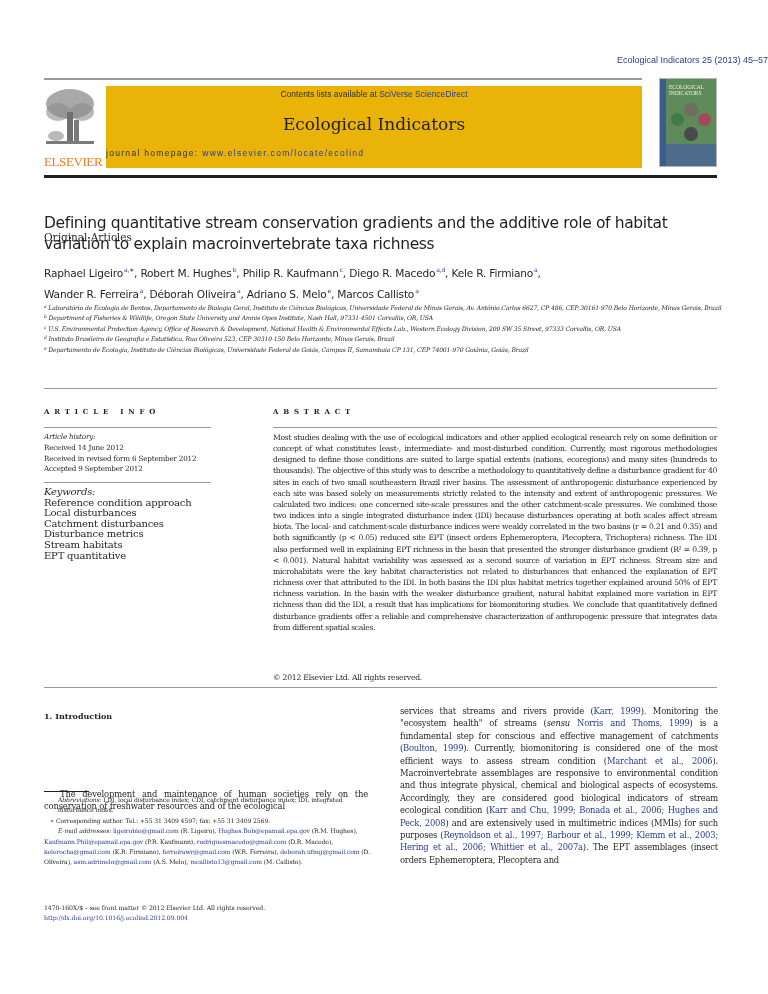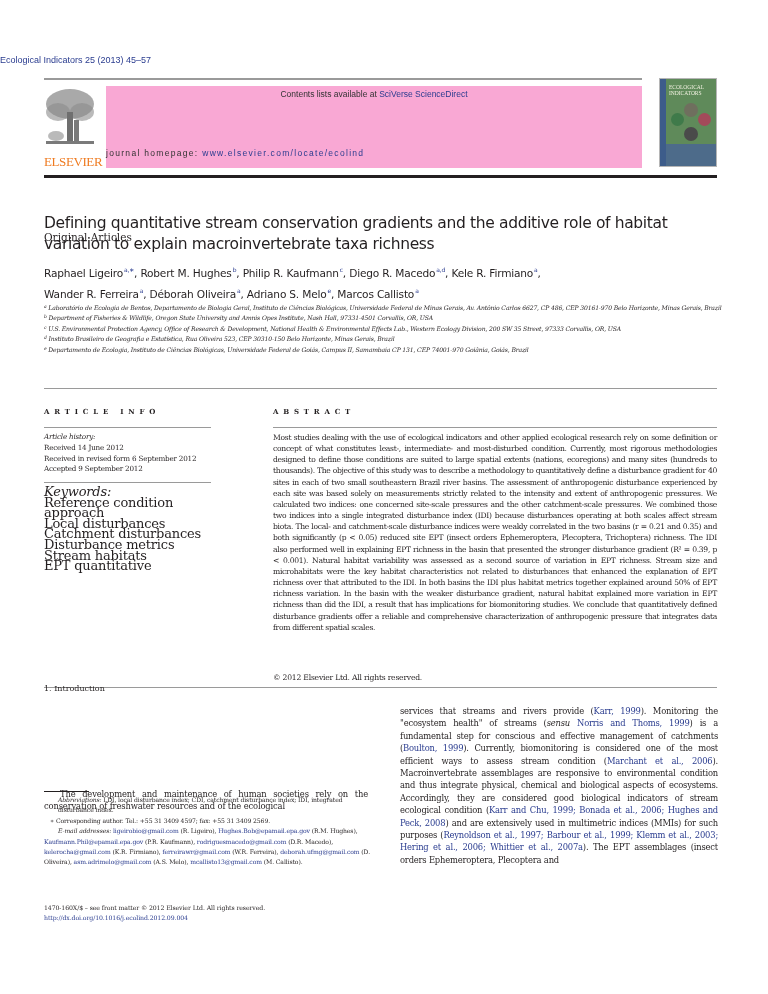--- a/index.html
+++ b/index.html
@@ -1,30 +1,30 @@
 <!DOCTYPE html>
 <html><head>
   <meta charset="utf-8">
   <style>
     * { box-sizing: border-box; margin: 0; padding: 0; }
     html, body { width: 768px; height: 994px; background: #ffffff; overflow: hidden; }
     body { position: relative; font-family: "DejaVu Serif", serif; color: #231f20; }
     a, .link { color: #2a3c8f; text-decoration: none; }
 
-    .citation { position: absolute; top: 55px; left: 0; width: 768px; text-align: left;
+    .citation { position: absolute; top: 55px; left: 0; width: 768px; text-align: right;
       font-family: "Liberation Sans", sans-serif; font-size: 9px; color: #2a3c8f; }
 
     .top-rule { position: absolute; top: 78px; left: 44px; width: 598px; height: 2px; background: #9a9a9a; }
 
     .logo { position: absolute; top: 86px; left: 44px; width: 52px; height: 84px; }
     .logo-tree { position: absolute; top: 0; left: 0; width: 52px; height: 66px; }
     .logo-text { position: absolute; bottom: 0; left: 0; width: 52px; text-align: right;
       font-family: "Liberation Serif", serif; font-size: 13px; color: #ef7b21; letter-spacing: -0.4px; }
 
-    .masthead { position: absolute; top: 86px; left: 106px; width: 536px; height: 82px; background: #f9a8d4; }
+    .masthead { position: absolute; top: 86px; left: 106px; width: 536px; height: 82px; background: #eab308; }
     .contents-line { position: absolute; top: 3px; left: 0; width: 100%; text-align: center;
       font-family: "Liberation Sans", sans-serif; font-size: 8.5px; color: #333; }
     .journal-title { position: absolute; top: 28px; left: 0; width: 100%; text-align: center;
       font-family: "DejaVu Serif", serif; font-size: 17px; color: #231f20; }
     .homepage-line { position: absolute; top: 62px; left: 0; width: 100%; text-align: left;
       font-family: "Liberation Sans", sans-serif; font-size: 8.5px; letter-spacing: 1.3px; color: #333; }
 
     .cover { position: absolute; top: 78px; left: 659px; width: 58px; height: 89px;
       background: #5f8a5a; border: 1px solid #b5b5b5; overflow: hidden; }
     .cover-strip { position: absolute; top: 0; left: 0; width: 6px; height: 100%; background: #3d5c8a; }
@@ -56,32 +56,32 @@
     .abs-heading { position: absolute; top: 407px; left: 273px; font-family: "DejaVu Serif", serif;
       font-size: 7px; letter-spacing: 4.8px; font-weight: bold; color: #231f20; }
     .ai-rule1 { position: absolute; top: 427px; left: 44px; width: 167px; height: 1px; background: #9a9a9a; }
     .abs-rule { position: absolute; top: 427px; left: 273px; width: 444px; height: 1px; background: #9a9a9a; }
     .ai-rule2 { position: absolute; top: 482px; left: 44px; width: 167px; height: 1px; background: #9a9a9a; }
 
     .history { position: absolute; top: 432px; left: 44px; width: 180px;
       font-family: "DejaVu Serif", serif; font-size: 7.2px; line-height: 10.8px; color: #231f20; letter-spacing: -0.2px; }
     .history .lbl { font-style: italic; }
     .keywords { position: absolute; top: 487px; left: 44px; width: 180px;
-      font-family: "DejaVu Serif", serif; font-size: 13px; line-height: 10.6px; color: #231f20; letter-spacing: -0.2px; }
+      font-family: "DejaVu Serif", serif; font-size: 10px; line-height: 10.6px; color: #231f20; letter-spacing: -0.2px; }
     .keywords .lbl { font-style: italic; }
 
     .abstract { position: absolute; top: 432px; left: 273px; width: 444px;
       font-family: "DejaVu Serif", serif; font-size: 7.6px; line-height: 11.15px; color: #231f20;
       text-align: justify; letter-spacing: -0.28px; }
     .copyright { position: absolute; top: 673px; left: 273px; width: 444px; text-align: left;
       font-family: "DejaVu Serif", serif; font-size: 7.6px; color: #231f20; letter-spacing: -0.2px; }
     .bottom-rule { position: absolute; top: 687px; left: 44px; width: 673px; height: 1px; background: #9a9a9a; }
 
-    .intro-heading { position: absolute; top: 684px; left: 44px; font-family: "DejaVu Serif", serif;
-      font-size: 8px; font-weight: normal; color: #231f20; }
+    .intro-heading { position: absolute; top: 711px; left: 44px; font-family: "DejaVu Serif", serif;
+      font-size: 8px; font-weight: bold; color: #231f20; }
     .intro-left { position: absolute; top: 740px; left: 44px; width: 324px;
       font-family: "DejaVu Serif", serif; font-size: 8.4px; line-height: 12.4px; color: #231f20;
       text-align: justify; text-indent: 16px; letter-spacing: -0.15px; margin-top: 48px; }
 
     .footnote-rule { position: absolute; top: 791px; left: 44px; width: 45px; height: 1px; background: #231f20; }
     .footnotes { position: absolute; top: 795px; left: 44px; width: 330px;
       font-family: "DejaVu Serif", serif; font-size: 6.1px; line-height: 10.4px; color: #231f20; letter-spacing: -0.1px; }
     .footnotes .ind { padding-left: 14px; }
     .footnotes .it { font-style: italic; }
     .frontmatter { position: absolute; top: 903px; left: 44px; width: 330px;
@@ -114,20 +114,21 @@
       <ellipse cx="12" cy="50" rx="8" ry="5" opacity="0.6"></ellipse>
     </g>
   </svg>
   <div class="logo-text">ELSEVIER</div>
 </div>
 
 <div class="masthead">
   <div class="contents-line">
     <span>Contents lists available at </span><span class="link">SciVerse ScienceDirect</span>
   </div>
+  <div class="journal-title">Ecological Indicators</div>
   <div class="homepage-line">
     <span>journal homepage: </span><span class="link">www.elsevier.com/locate/ecolind</span>
   </div>
 </div>
 
 <div class="cover">
   <div class="cover-strip"></div>
   <div class="cover-title">
     <div>ECOLOGICAL</div>
     <div>INDICATORS</div>

